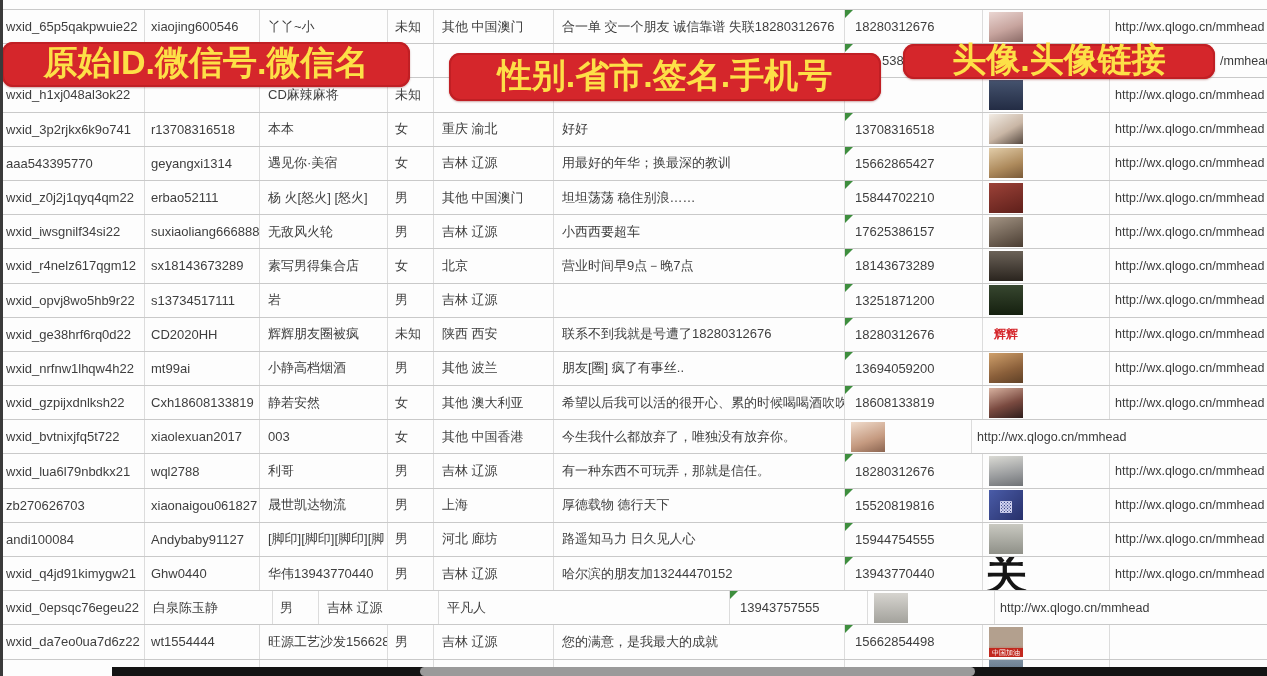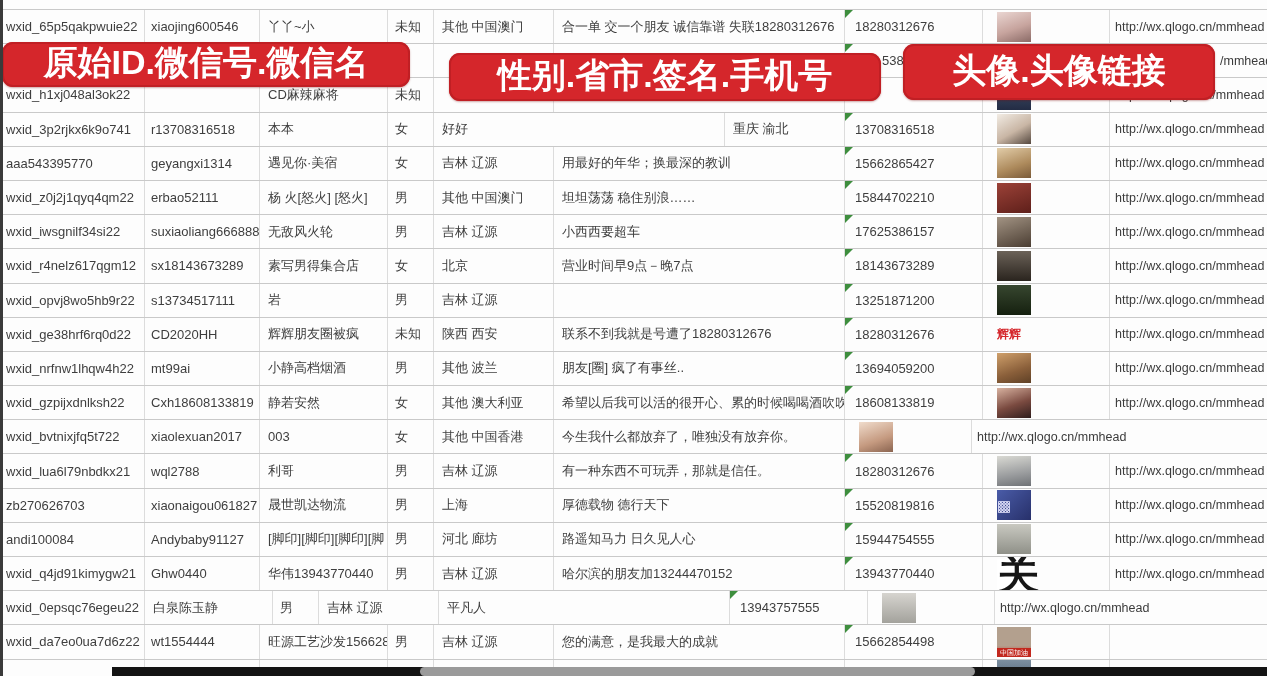--- a/index.html
+++ b/index.html
@@ -19,40 +19,40 @@
   .c-name { width:128px; padding-left:8px; }
   .c-gen  { width:46px;  padding-left:7px; }
   .c-reg  { width:120px; padding-left:8px; }
   .c-sig  { width:291px; padding-left:8px; }
   .c-ph   { width:138px; padding-left:10px; }
   .c-av   { width:127px; }
   .c-link { width:157px; padding-left:5px; border-right:none; }
   .c-link .t { font-size:12.5px; color:#3b3b3b; }
   .tri { position:absolute; left:0; top:0; width:0; height:0; display:none;
          border-top:8px solid #3e8e3e; border-right:8px solid transparent; }
-  .thumb { width:34px; height:30px; margin-left:14px; flex:none; position:relative;
-           display:flex; align-items:center; justify-content:flex-start; overflow:hidden;
+  .thumb { width:34px; height:30px; margin-left:6px; flex:none; position:relative;
+           display:flex; align-items:center; justify-content:center; overflow:hidden;
            background:#ccc; }
   .av-text { font-size:10px; color:#fff; line-height:1; white-space:nowrap; }
   .thumb.red-logo { background:#fdfdfd; }
   .thumb.red-logo .av-text { color:#d5262b; font-weight:bold; font-size:12px; }
   .thumb.qr .av-text { font-size:15px; color:#e8e8ff; }
   .thumb.calligraphy { overflow:visible; z-index:2; background:#fff; }
   .thumb.calligraphy .av-text { font-size:42px; font-weight:bold; color:#161616;
       font-family:"DejaVu Serif","Liberation Serif",serif; }
   .thumb.banner-red { overflow:hidden; }
   .thumb.banner-red .av-text { position:absolute; left:0; right:0; bottom:0;
       background:#c2281e; color:#fff; font-size:7px; line-height:9px; text-align:center; }
-  .banner { position:absolute; z-index:5; background:#d5262b; color:#ffffff; font-weight:bold;
+  .banner { position:absolute; z-index:5; background:#d5262b; color:#fde047; font-weight:bold;
             display:flex; align-items:center; justify-content:center; border-radius:11px;
             font-size:34px; white-space:nowrap; box-shadow: inset 0 0 0 2px #c01f24, 0 1px 2px rgba(120,10,10,.35);
             padding-bottom:3px; }
   .b1 { left:2px;   top:42px; width:408px; height:45px; }
   .b2 { left:449px; top:43px; width:432px; height:48px;margin-top:10px; }
-  .b3 { left:903px; top:44px; width:312px; height:56px; }
+  .b3 { left:903px; top:44px; width:312px; height:35px; }
   .bottom-bar { position:absolute; left:112px; right:0; bottom:0; height:9px; background:#141414; z-index:7; }
   .bar-thumb { position:absolute; left:308px; top:0; width:555px; height:9px;
                border-radius:5px; background:#9a9a9a; }
 </style>
 </head>
 <body>
 
 <div class="screen">
   <div class="left-edge"></div>
 
@@ -159,25 +159,25 @@
         </div>
       <div class="cell c-acct">
           <span class="t">r13708316518</span>
         </div>
       <div class="cell c-name">
           <span class="t">本本</span>
         </div>
       <div class="cell c-gen">
           <span class="t">女</span>
         </div>
+      <div class="cell c-reg">
+          <span class="t">重庆 渝北</span>
+        </div>
       <div class="cell c-sig">
           <span class="t">好好</span>
-        </div>
-      <div class="cell c-reg">
-          <span class="t">重庆 渝北</span>
         </div>
       <div class="cell c-ph">
           <span class="tri" style="display: block;"></span>
           <span class="t">13708316518</span>
         </div>
       <div class="cell c-av">
           <div class="thumb" style="background: linear-gradient(150deg, rgb(242, 236, 228), rgb(201, 182, 165) 55%, rgb(85, 72, 63));">
             <span class="av-text"></span>
           </div>
         </div>

